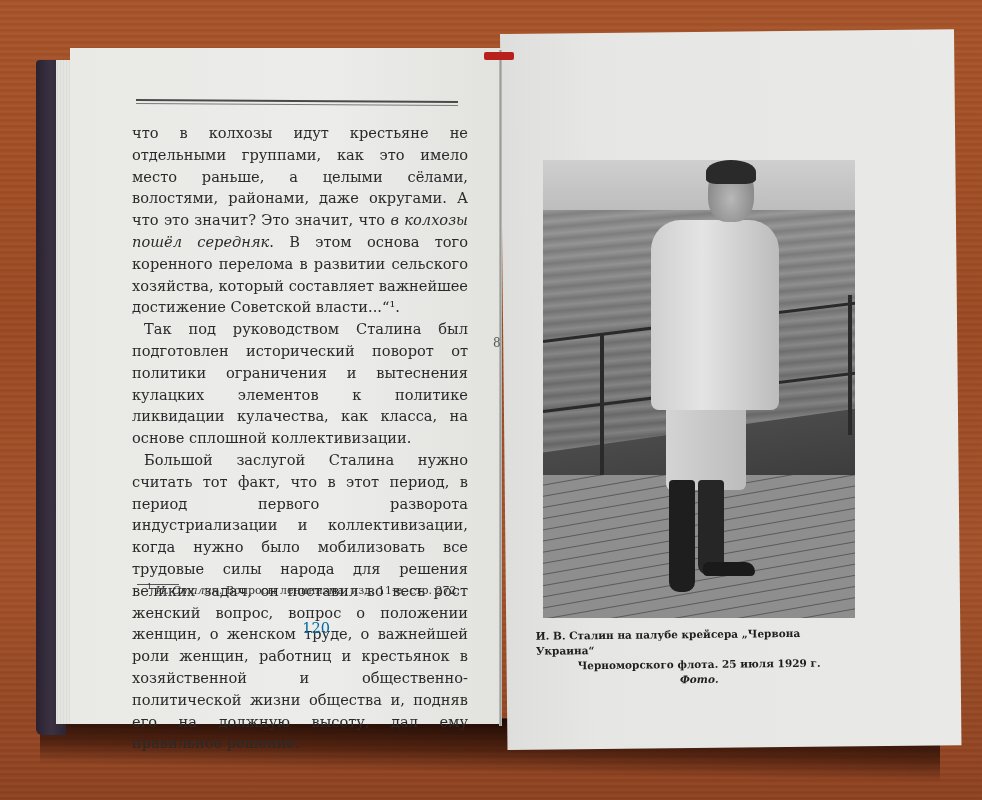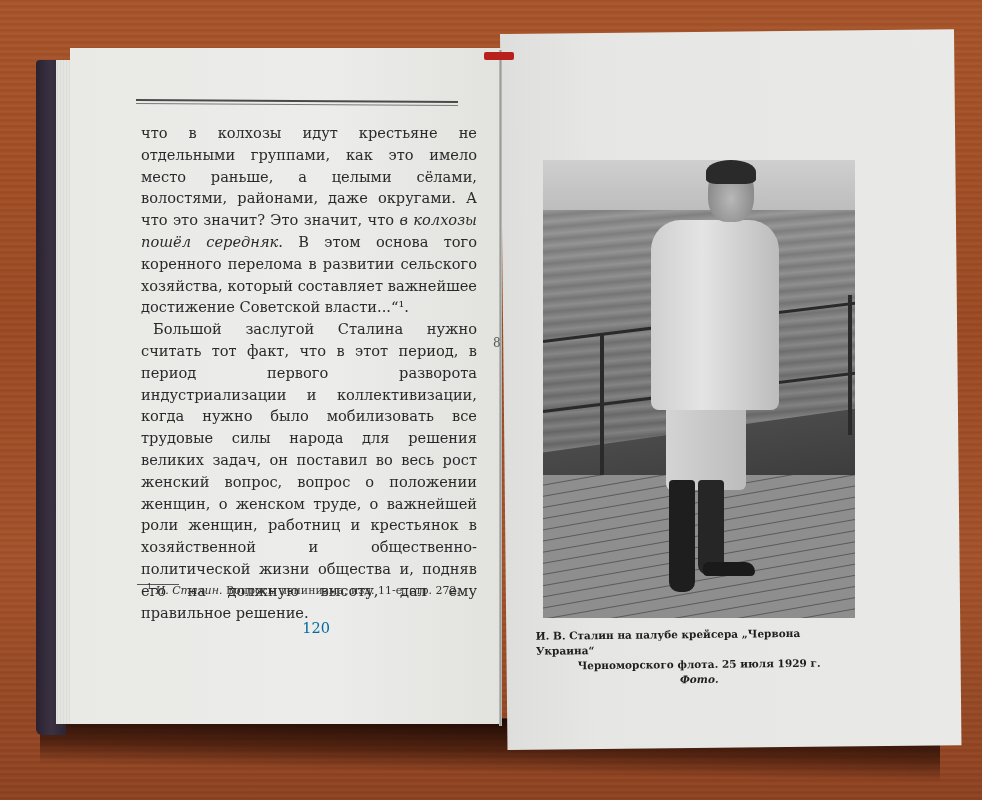--- a/index.html
+++ b/index.html
@@ -42,21 +42,21 @@
     position:absolute; left:484px; top:52px; width:30px; height:8px;
     background:#b8201c; border-radius:2px;
   }
   .rule {
     position:absolute; left:136px; top:100px; width:322px; height:0;
     border-top:2px solid #4a4a4a; border-bottom:1px solid #7a7a7a;
     padding-top:2px;
     transform: rotate(0.35deg);
   }
   .body-text {
-    position:absolute; left:141px; top:122px; width:336px;
+    position:absolute; left:132px; top:122px; width:336px;
     font-size:14.6px; line-height:21.8px; color:#2a2a2a;
     text-align:justify;
   }
   .body-text p { margin:0; }
   .body-text .indent { text-indent:12px; }
   .body-text em { font-style:italic; }
   .footnote-rule {
     position:absolute; left:137px; top:584px; width:42px; height:0;
     border-top:1px solid #555;
   }
@@ -128,20 +128,23 @@
 <div class="gutter"></div>
 <div class="spine-mark"></div>
 
 <div class="rule"></div>
 
 <div class="body-text">
   <p>
     <span>что в колхозы идут крестьяне не отдельными группами, как это имело место раньше, а целыми сёлами, волостями, районами, даже округами. А что это значит? Это значит, что </span><em>в колхозы пошёл середняк</em><span>. В этом основа того коренного перелома в развитии сельского хозяйства, который составляет важнейшее достижение Советской власти...“¹.</span>
   </p>
   <p class="indent">
+    <span>Так под руководством Сталина был подготовлен исторический поворот от политики ограничения и вытеснения кулацких элементов к политике ликвидации кулачества, как класса, на основе сплошной коллективизации.</span>
+  </p>
+  <p class="indent">
     <span>Большой заслугой Сталина нужно считать тот факт, что в этот период, в период первого разворота индустриализации и коллективизации, когда нужно было мобилизовать все трудовые силы народа для решения великих задач, он поставил во весь рост женский вопрос, вопрос о положении женщин, о женском труде, о важнейшей роли женщин, работниц и крестьянок в хозяйственной и общественно-политической жизни общества и, подняв его на должную высоту, дал ему правильное решение.</span>
   </p>
 </div>
 
 <div class="margin-mark">8</div>
 
 <div class="footnote-rule"></div>
 <div class="footnote">
   <sup>1</sup>
   <em>И. Сталин.</em>

